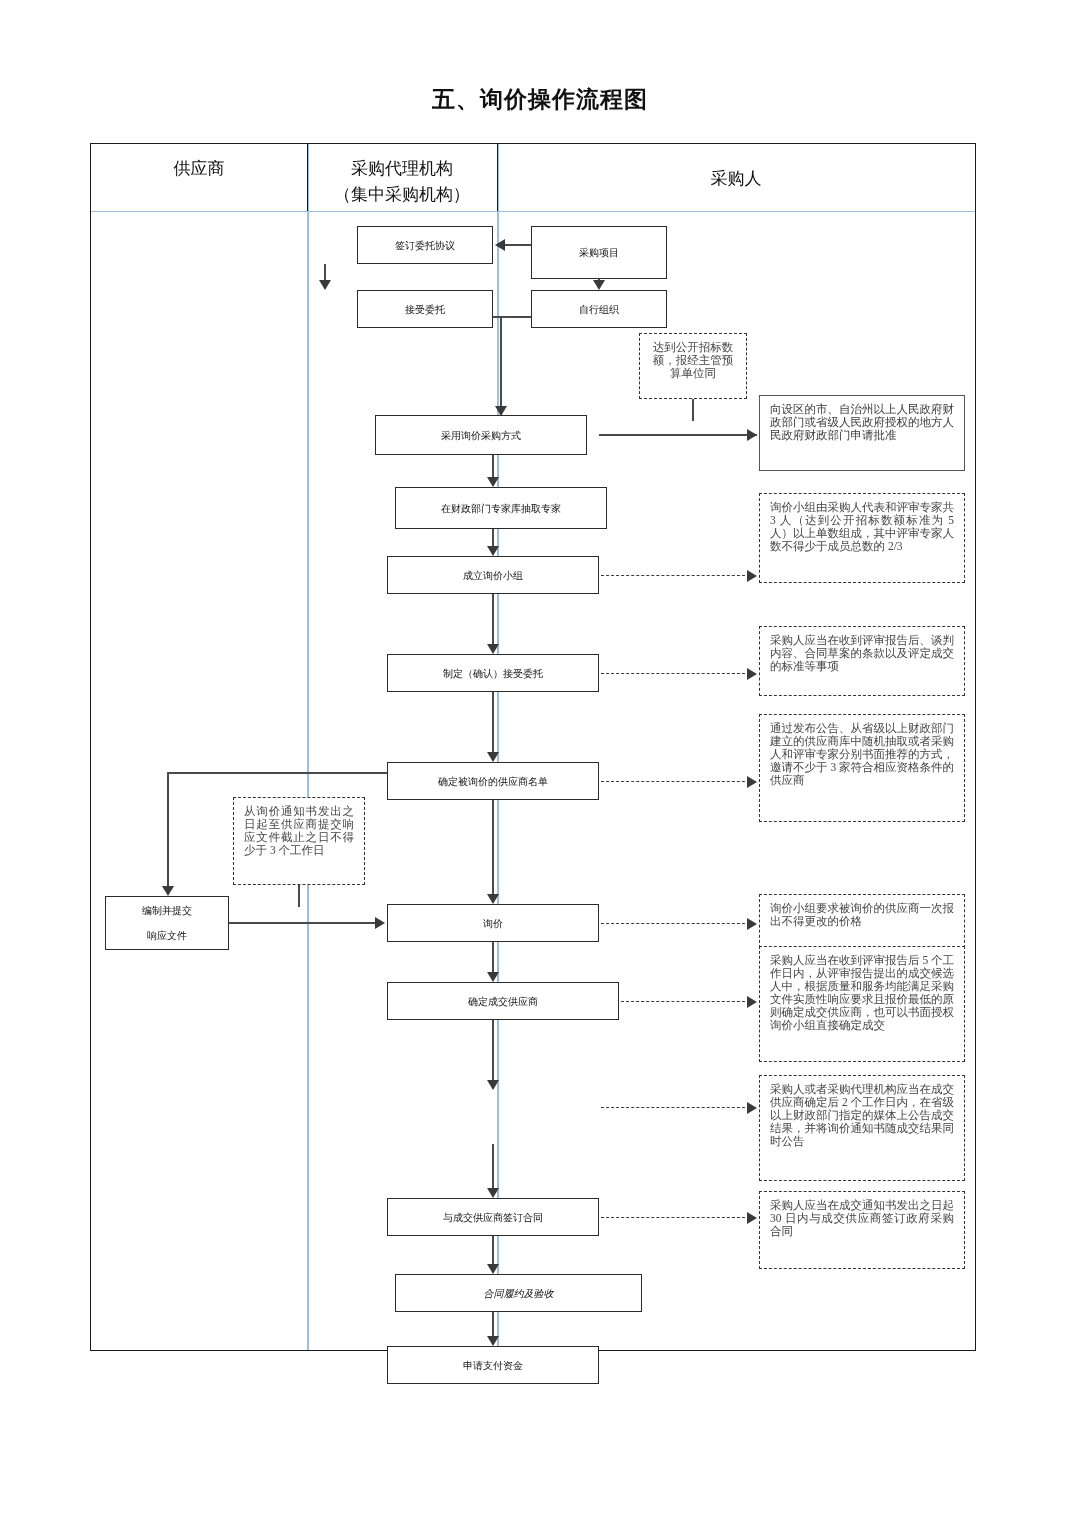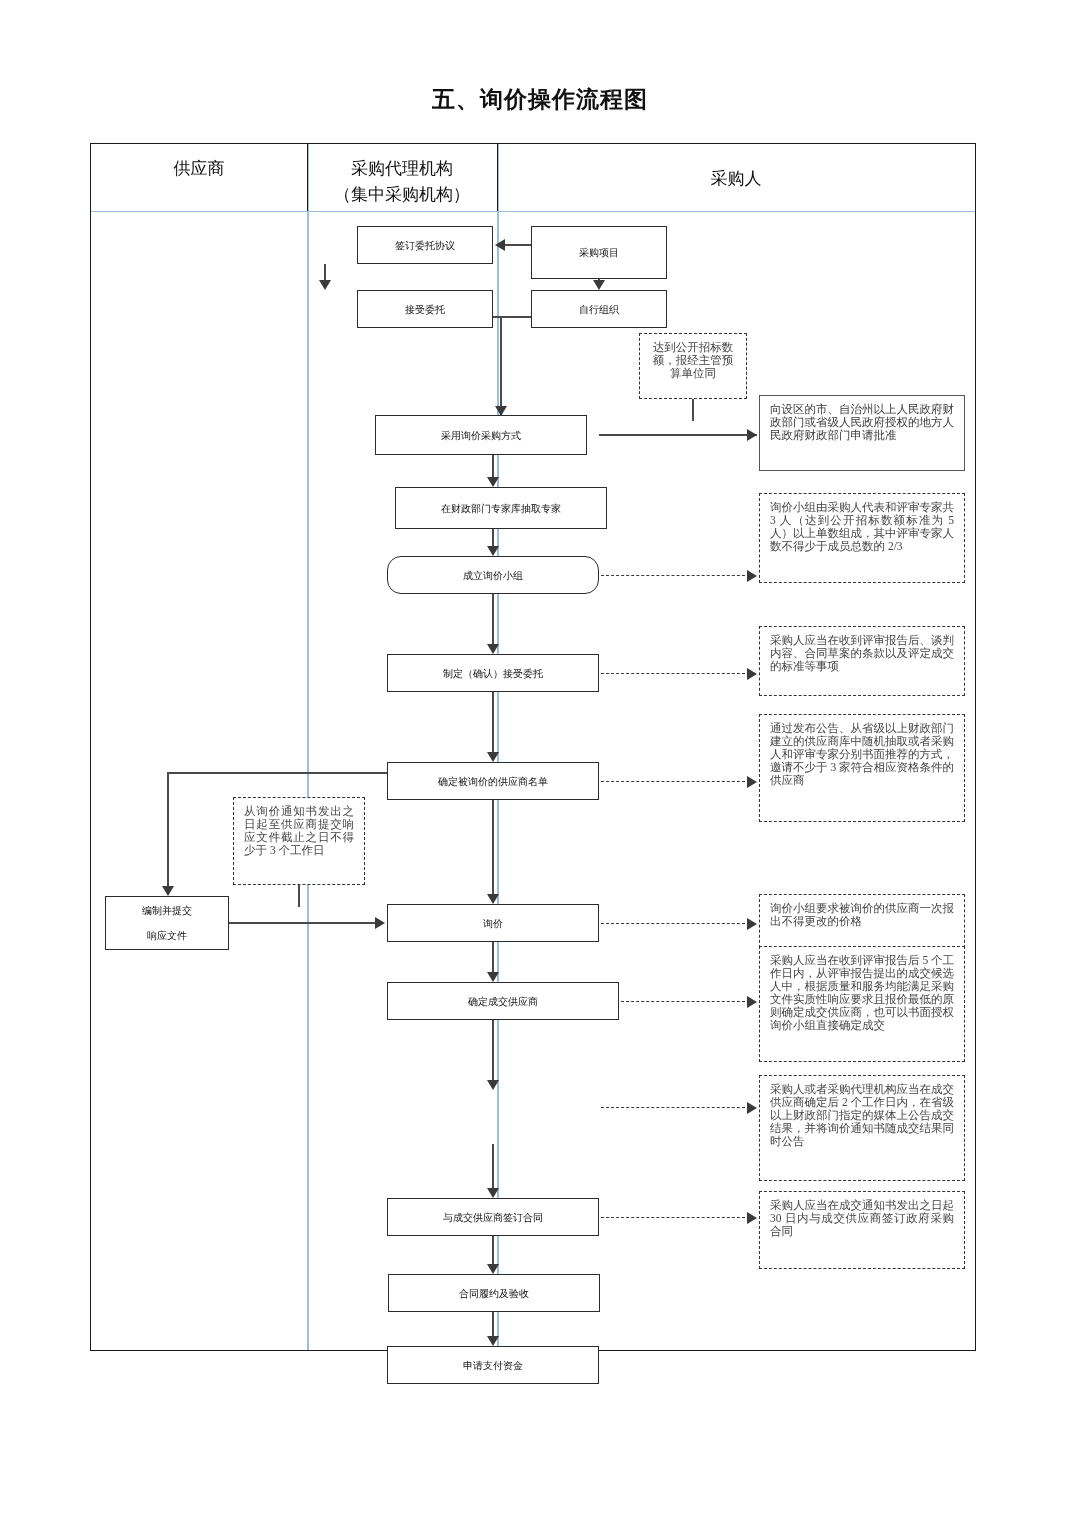--- a/index.html
+++ b/index.html
@@ -139,21 +139,21 @@
   <div class="ln h" style="left:508px;top:290px;width:158px;"></div>
   <div class="arr right" style="left:656px;top:285px;"></div>
   <div class="note solid" style="left:668px;top:251px;width:206px;height:76px;">向设区的市、自治州以上人民政府财政部门或省级人民政府授权的地方人民政府财政部门申请批准</div>
 
   <div class="ln v" style="left:401px;top:311px;height:26px;"></div>
   <div class="arr down" style="left:396px;top:333px;"></div>
   <div class="box" style="left:304px;top:343px;width:212px;height:42px;font-family:Liberation Serif, serif;">在财政部门专家库抽取专家</div>
 
   <div class="ln v" style="left:401px;top:379px;height:28px;"></div>
   <div class="arr down" style="left:396px;top:402px;"></div>
-  <div class="box" style="left:296px;top:412px;width:212px;height:38px;border-radius:14px;">成立询价小组</div>
+  <div class="box" style="left:296px;top:412px;width:212px;height:38px;">成立询价小组</div>
   <div class="dln h" style="left:510px;top:431px;width:154px;"></div>
   <div class="arr right" style="left:656px;top:426px;"></div>
   <div class="note" style="left:668px;top:349px;width:206px;height:90px;">询价小组由采购人代表和评审专家共 3 人（达到公开招标数额标准为 5 人）以上单数组成，其中评审专家人数不得少于成员总数的 2/3</div>
 
   <div class="ln v" style="left:401px;top:450px;height:56px;"></div>
   <div class="arr down" style="left:396px;top:500px;"></div>
   <div class="box" style="left:296px;top:510px;width:212px;height:38px;">制定（确认）接受委托</div>
   <div class="dln h" style="left:510px;top:529px;width:154px;"></div>
   <div class="arr right" style="left:656px;top:524px;"></div>
   <div class="note" style="left:668px;top:482px;width:206px;height:70px;">采购人应当在收到评审报告后、谈判内容、合同草案的条款以及评定成交的标准等事项</div>
@@ -203,19 +203,19 @@
 
   <div class="ln v" style="left:401px;top:1000px;height:50px;"></div>
   <div class="arr down" style="left:396px;top:1044px;"></div>
   <div class="box" style="left:296px;top:1054px;width:212px;height:38px;">与成交供应商签订合同</div>
   <div class="dln h" style="left:510px;top:1073px;width:154px;"></div>
   <div class="arr right" style="left:656px;top:1068px;"></div>
   <div class="note" style="left:668px;top:1047px;width:206px;height:78px;">采购人应当在成交通知书发出之日起 30 日内与成交供应商签订政府采购合同</div>
 
   <div class="ln v" style="left:401px;top:1092px;height:34px;"></div>
   <div class="arr down" style="left:396px;top:1120px;"></div>
-  <div class="box" style="left:297px;top:1130px;width:212px;height:38px;">合同履约及验收</div>
+  <div class="box" style="left:304px;top:1130px;width:247px;height:38px;font-style:italic;">合同履约及验收</div>
 
   <div class="ln v" style="left:401px;top:1168px;height:30px;"></div>
   <div class="arr down" style="left:396px;top:1192px;"></div>
   <div class="box" style="left:296px;top:1202px;width:212px;height:38px;">申请支付资金</div>
 
 </div>
 
 </body></html>

